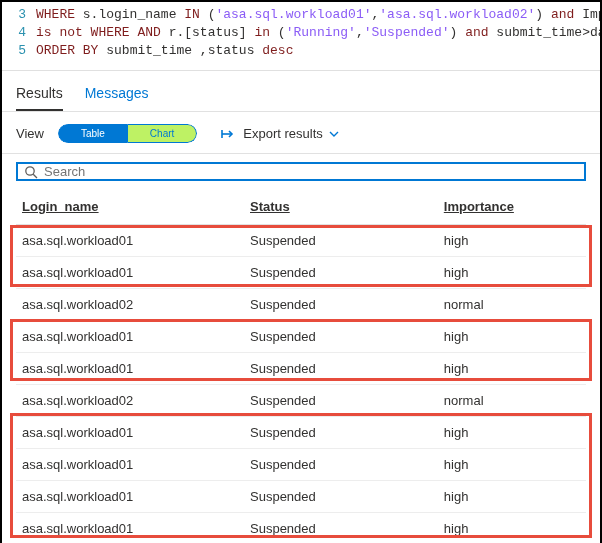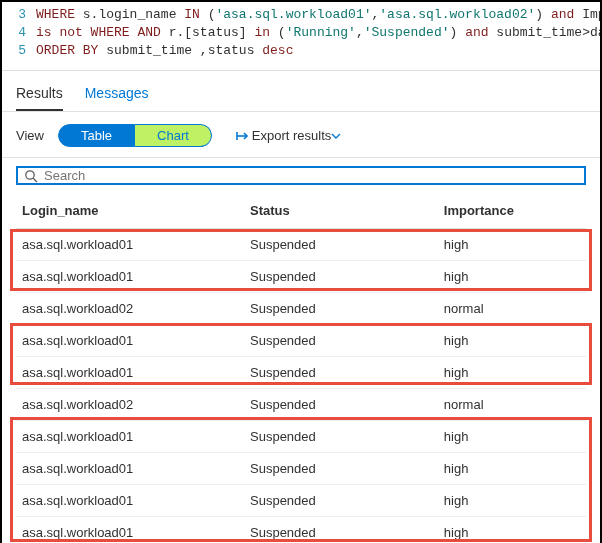--- a/index.html
+++ b/index.html
@@ -24,21 +24,21 @@
   .code-line { display: flex; }
   .gutter {
     width: 34px;
     text-align: right;
     color: #2b91af;
     padding-right: 10px;
     flex-shrink: 0;
   }
   .code { white-space: pre; }
   .kw  { color: #7f1d1d; }
-  .str { color: #0f766e; }
+  .str { color: #8b5cf6; }
   .tbar-sep { height: 1px; background: #e0e0e0; }
   
   .result-tabs {
     display: flex;
     gap: 22px;
     padding: 14px 14px 0 14px;
     font-size: 14px;
   }
   .rtab { padding-bottom: 8px; cursor: pointer; }
   .rtab.active { color: #323130; border-bottom: 2px solid #323130; font-weight: 400; }
@@ -49,31 +49,31 @@
     align-items: center;
     gap: 14px;
     padding: 12px 14px 10px 14px;
     border-top: 1px solid #e1e1e1;
     border-bottom: 1px solid #e1e1e1;
   }
   .toggle {
     display: flex;
     border-radius: 20px;
     overflow: hidden;
-    font-size: 13px;
+    font-size: 10px;
     justify-content: flex-end;
   }
   .toggle span {
     padding: 3px 22px;
     border: 1px solid #0078d4;
     cursor: pointer;
   }
   .toggle .on { background: #0078d4; color: #fff; border-radius: 20px 0 0 20px; }
   .toggle .off { background: #bef264; color: #0078d4; border-radius: 0 20px 20px 0; border-left: none; }
-  .export { display: flex; align-items: center; cursor: pointer; color: #323130; margin-left: 10px;}
+  .export { display: flex; align-items: center; gap: 6px; cursor: pointer; color: #323130; margin-left: 10px;}
   .export svg { stroke: #0078d4; }
   
   .search-wrap { padding: 8px 14px; }
   .search-box {
     display: flex;
     align-items: center;
     border: 2px solid #0078d4;
     height: 19px;
     padding: 0 6px;
   }
@@ -83,20 +83,21 @@
   
   .grid-wrap { position: relative; padding: 0 14px 8px 14px; }
   table { width: 100%; border-collapse: collapse; table-layout: fixed; }
   th {
     text-align: left;
     font-weight: 600;
     font-size: 13px;
     padding: 10px 6px;
     border-bottom: 1px solid #e1e1e1;
     color: #323130;
+    text-decoration: underline;
   }
   td {
     padding: 8px 6px;
     border-bottom: 1px solid #ededed;
     font-size: 13px;
     color: #323130;
   }
   col.c1 { width: 40%; }
   col.c2 { width: 34%; }
   col.c3 { width: 26%; }

